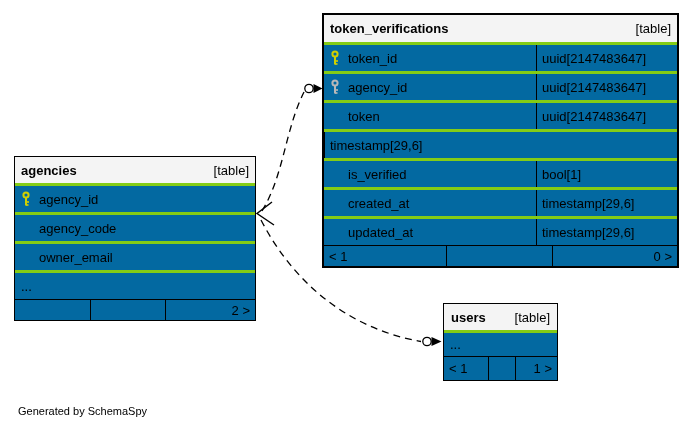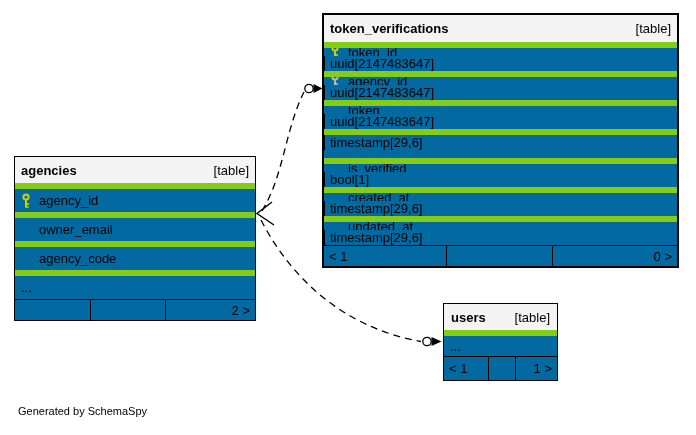--- a/index.html
+++ b/index.html
@@ -15,21 +15,21 @@
   .tbl{position:absolute;background:#0369a1;border:1px solid #000;}
   .tbl.focus{border:2px solid #000;}
 
   .tbl-header{
     display:flex;justify-content:space-between;align-items:center;
     background:#f4f4f4;padding:0 6px;height:27px;
   }
   .tbl-header .tname{font-weight:bold;}
   .tbl-header .tbadge{font-weight:normal;}
 
-  .trow{display:flex;border-top:6px solid #84cc16;height:29px;align-items:stretch;flex-direction:column;}
+  .trow{display:flex;border-top:3px solid #84cc16;height:29px;align-items:stretch;}
   .trow .name-cell{flex:1;display:flex;align-items:center;padding:0 6px;overflow:hidden;white-space:nowrap;}
   .trow .type-cell{width:141px;border-left:1px solid #000;display:flex;align-items:center;padding:0 5px;white-space:nowrap;}
   .keyslot{width:18px;display:inline-flex;align-items:center;flex:0 0 18px;}
   .keyslot.empty{flex:0 0 18px;}
 
   .tfooter{display:flex;border-top:1px solid #000;height:21px;}
   .tfooter .fcell{display:flex;align-items:center;padding:0 5px;}
   .tfooter .fcell + .fcell{border-left:1px solid #000;}
   .tfooter .fright{justify-content:flex-end;}
 
@@ -173,28 +173,28 @@
             <line x1="5" y1="14" x2="7.5" y2="14" stroke="#d0d000" stroke-width="1.6"></line>
           </svg>
       </span>
       <span>agency_id</span>
     </div>
   </div>
 
   <div class="trow">
     <div class="name-cell">
       <span class="keyslot empty"></span>
+      <span>agency_code</span>
+    </div>
+  </div>
+
+  <div class="trow">
+    <div class="name-cell">
+      <span class="keyslot empty"></span>
       <span>owner_email</span>
-    </div>
-  </div>
-
-  <div class="trow">
-    <div class="name-cell">
-      <span class="keyslot empty"></span>
-      <span>agency_code</span>
     </div>
   </div>
 
   <div class="trow ellipsis-row">
     <div class="name-cell">
       <span>...</span>
     </div>
   </div>
 
   <div class="tfooter">

